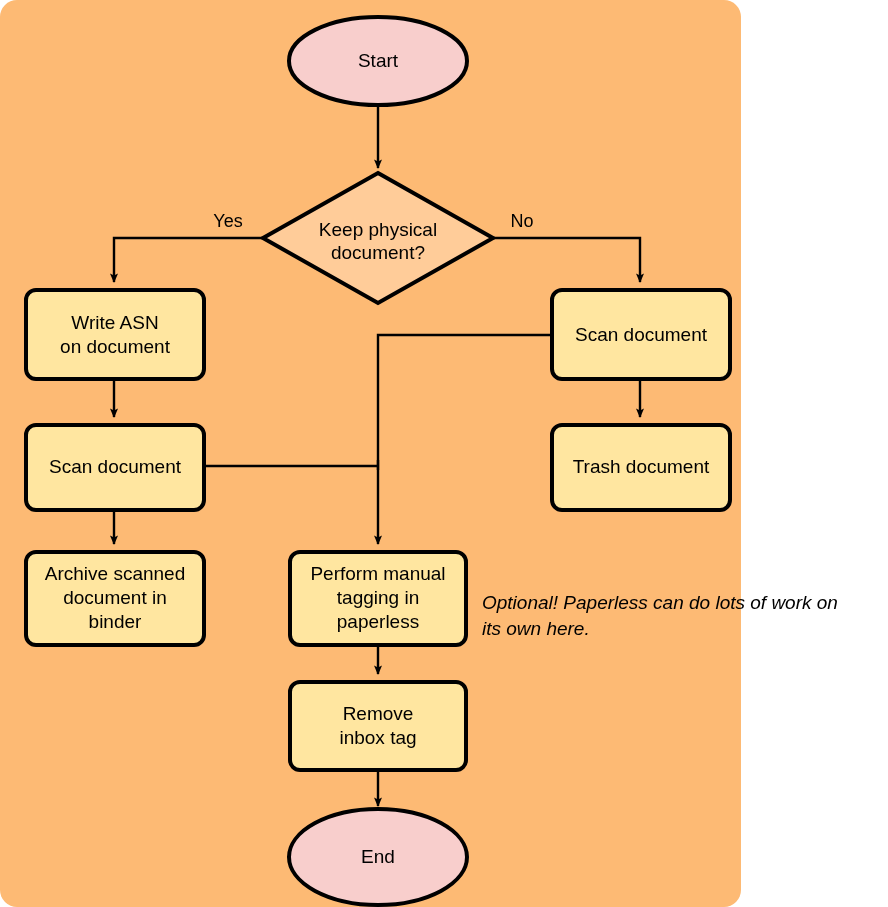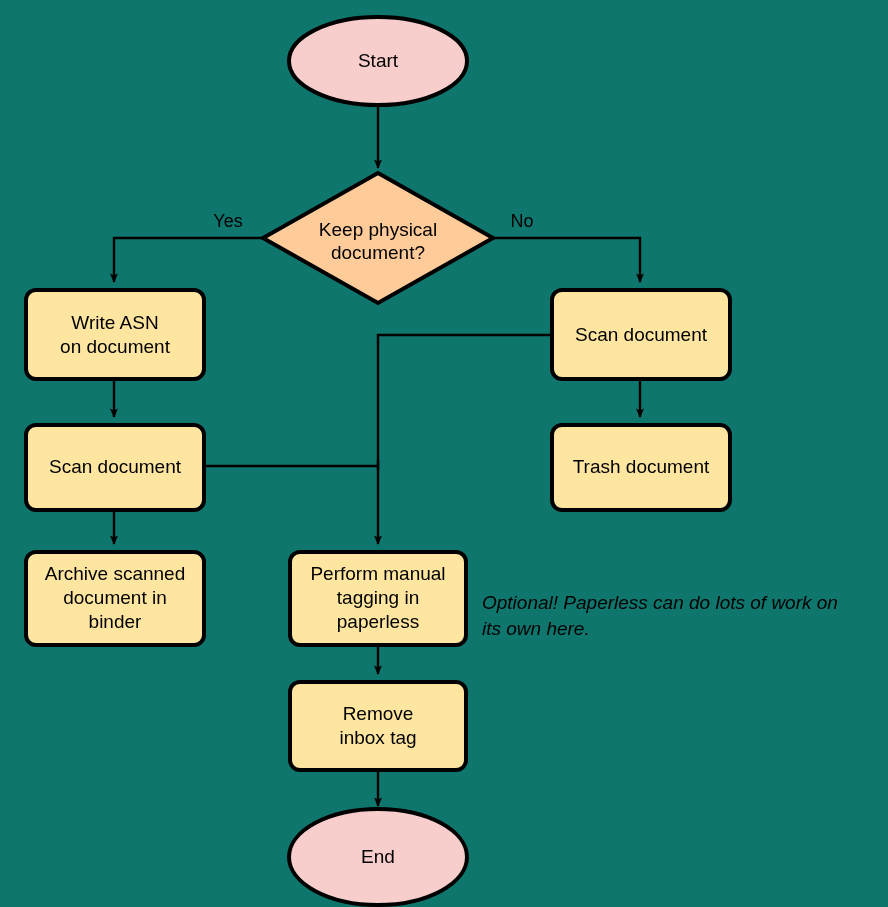--- a/index.html
+++ b/index.html
@@ -10,23 +10,24 @@
   }
   body {
     font-family: "Liberation Sans", sans-serif;
     width: 888px;
     height: 907px;
     overflow: hidden;
     position: relative;
   }
   #flow-root {
     position: relative;
-    width: 888px;
+    width: 741px;
     height: 907px;
-    background: #0f766e;
+    background: #fdba74;
+    border-radius: 17px;
   }
   svg.flow-canvas {
     position: absolute;
     left: 0;
     top: 0;
     width: 888px;
     height: 907px;
     display: block;
   }
   

